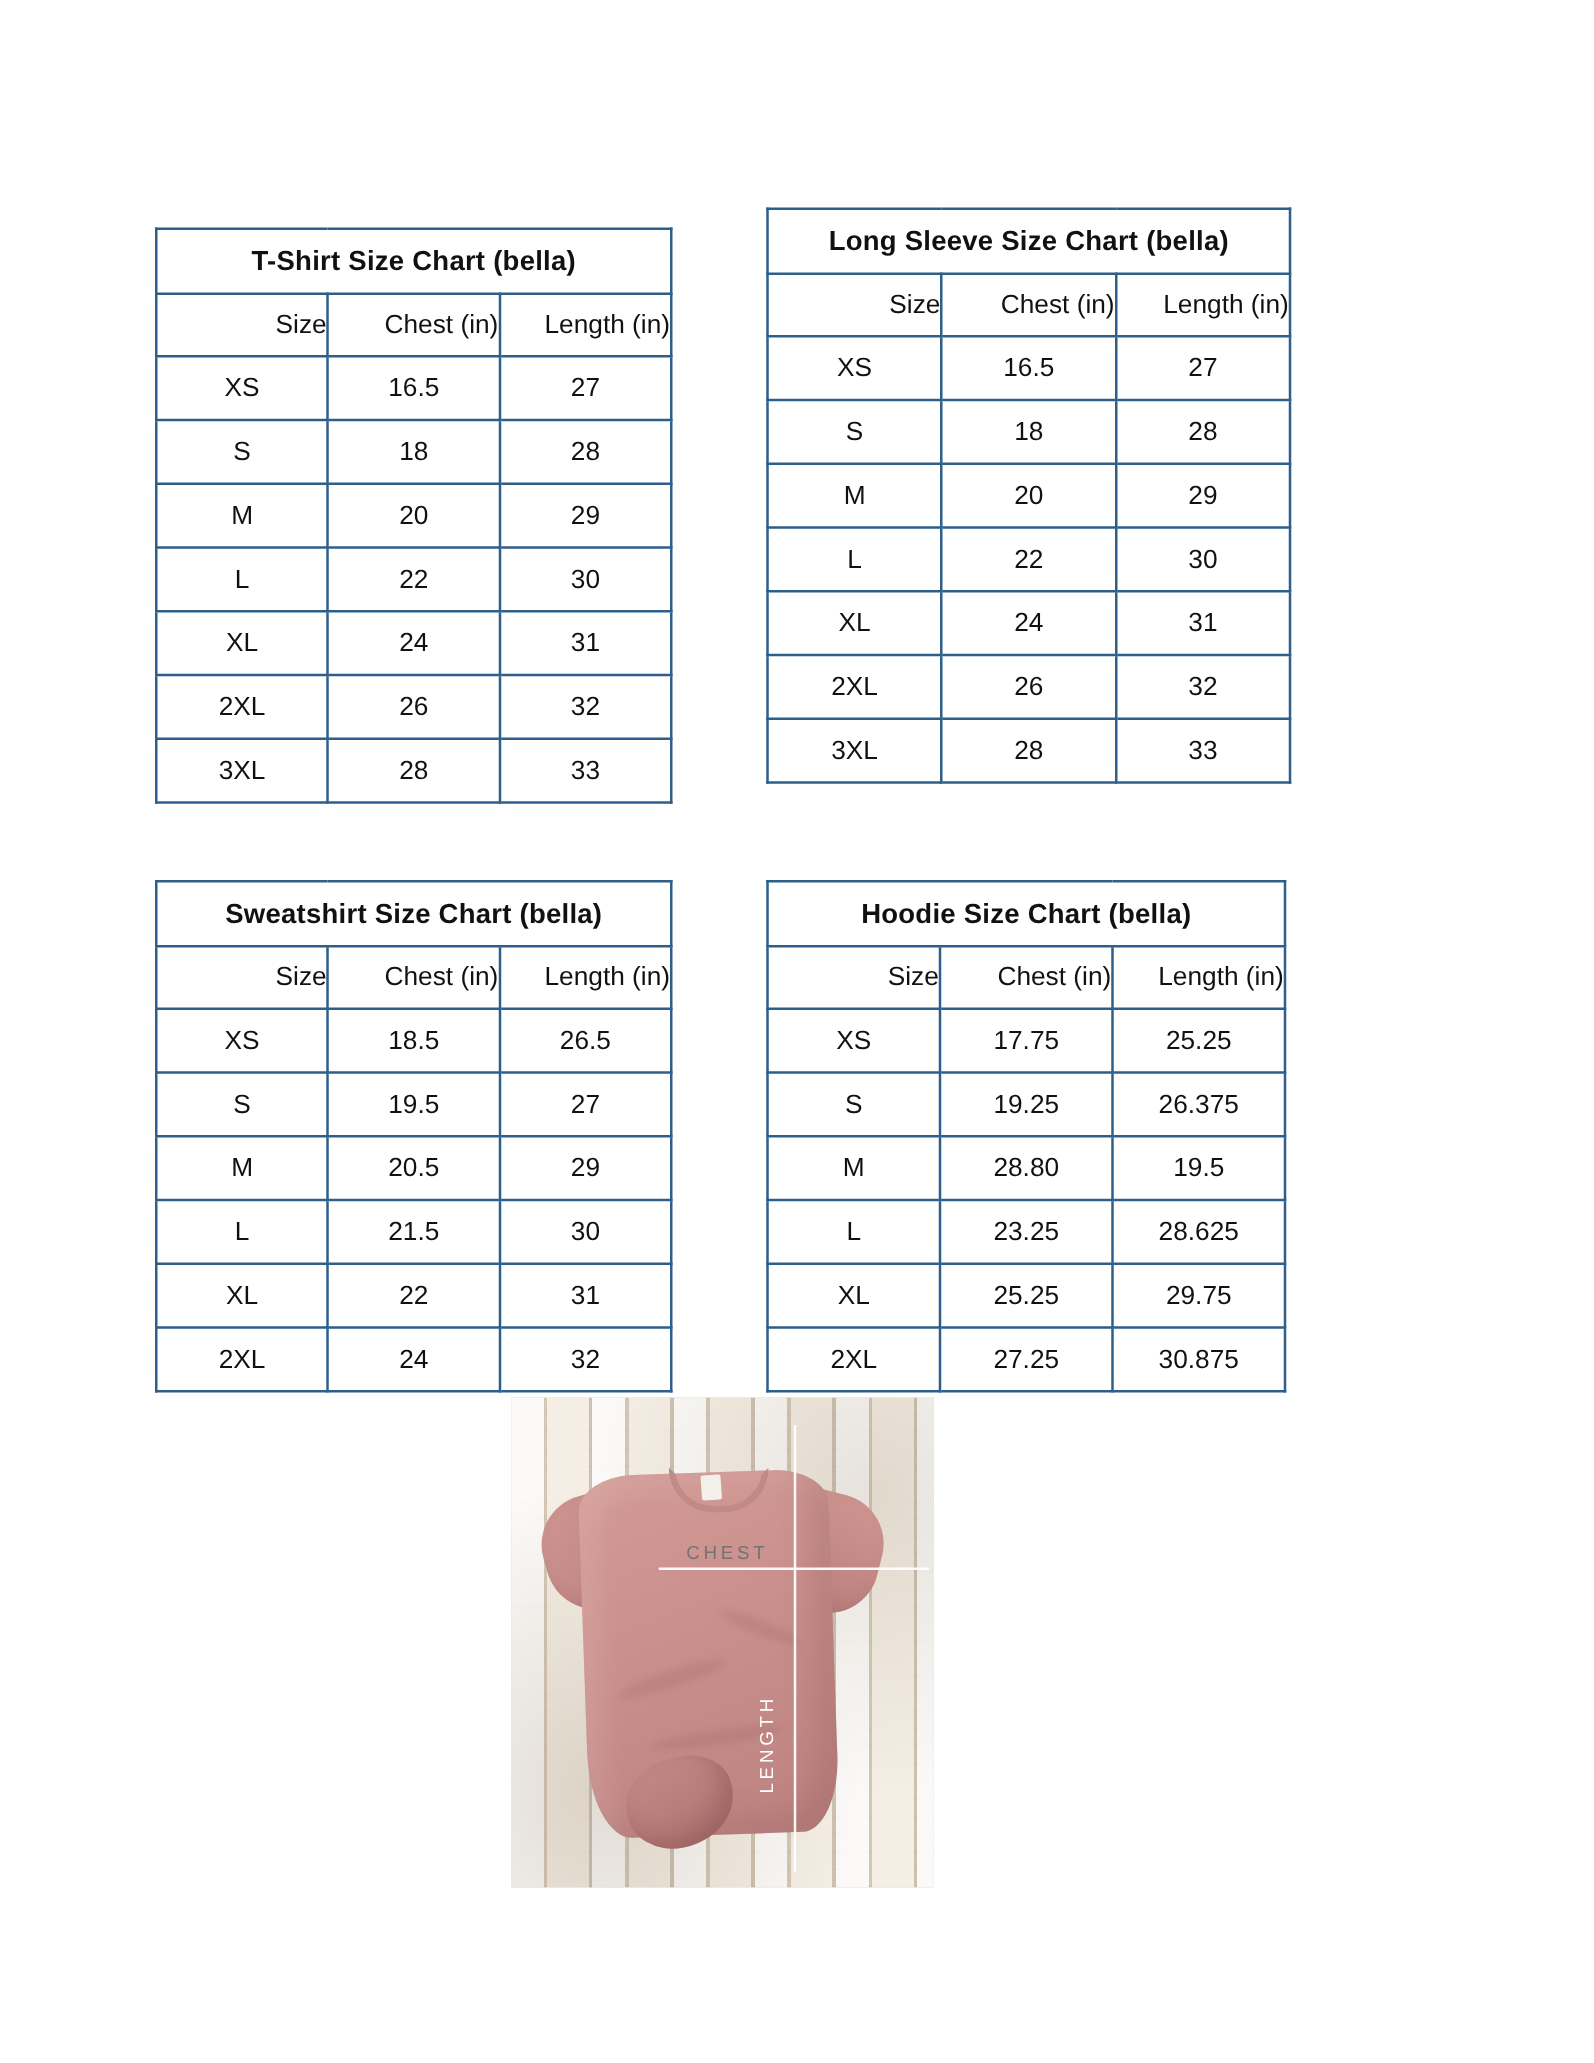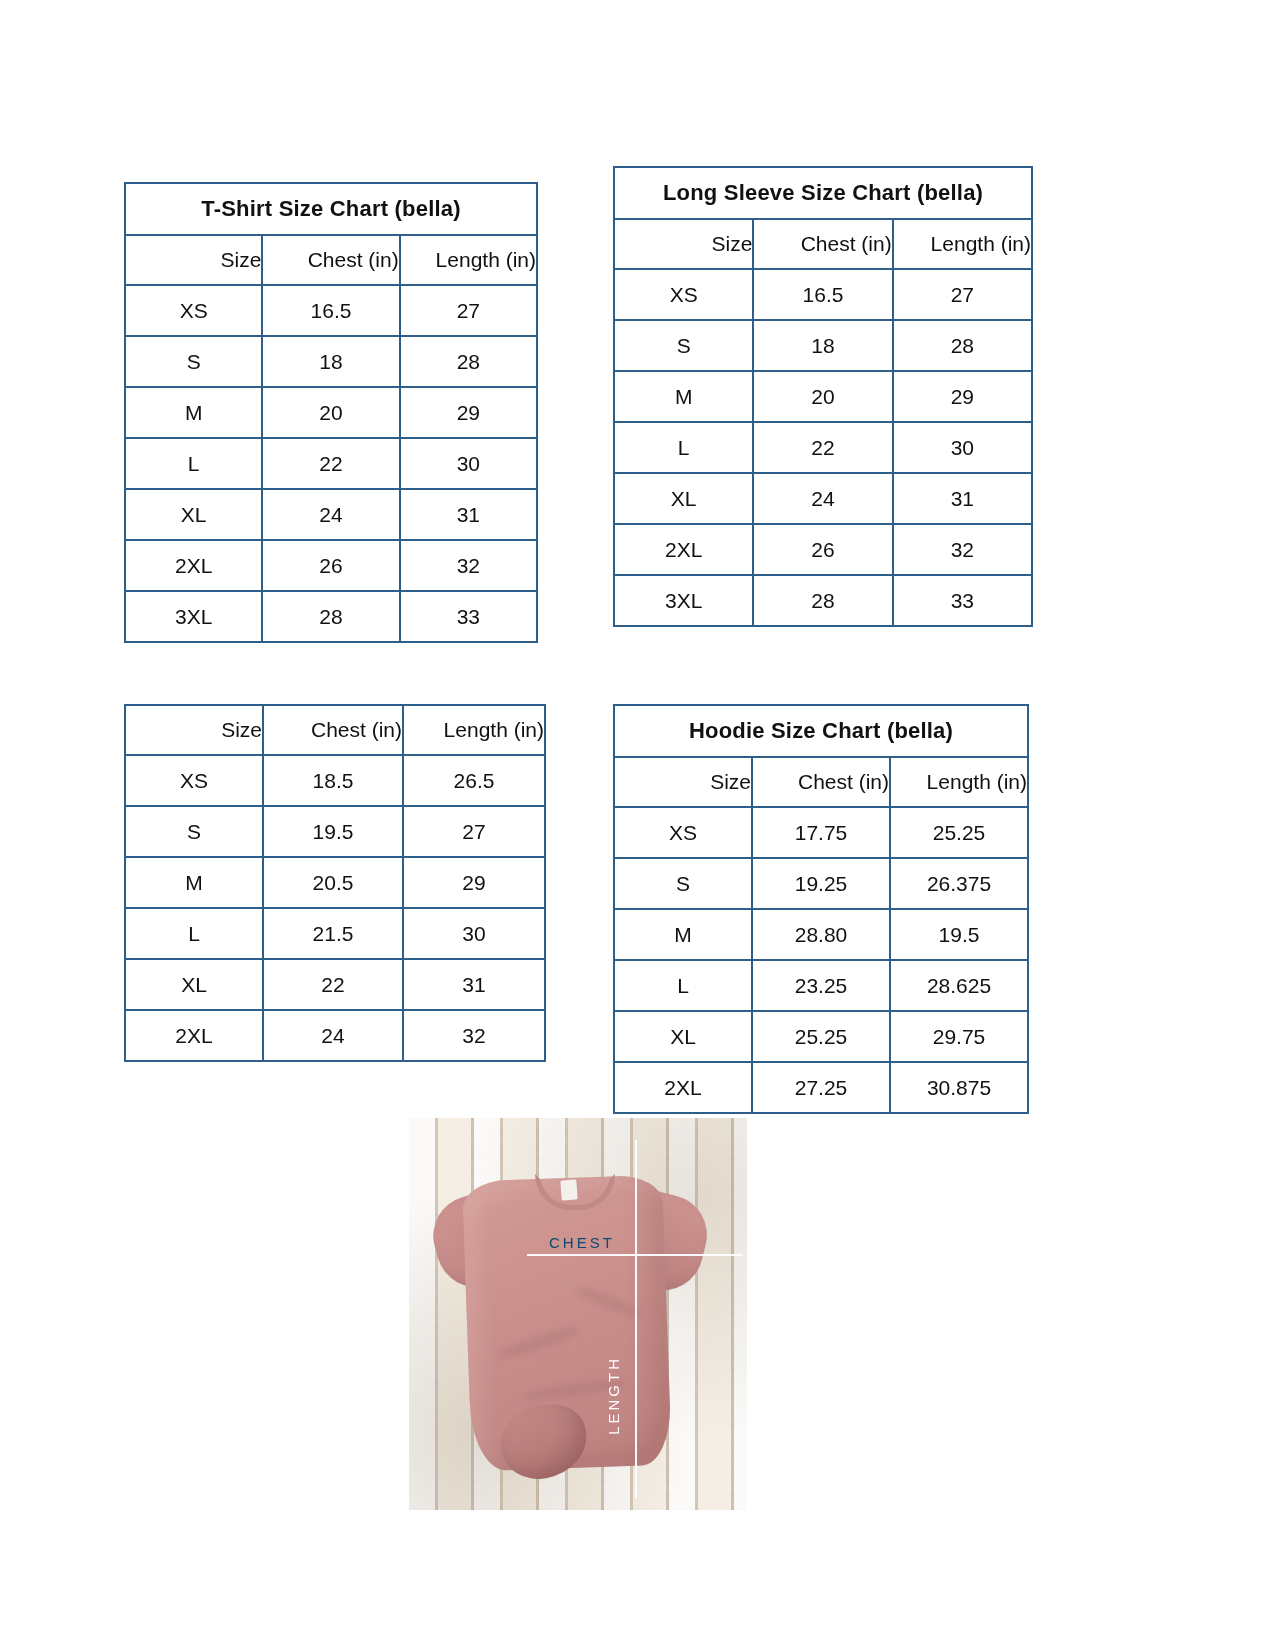--- a/index.html
+++ b/index.html
@@ -194,21 +194,21 @@
     top: 22px;
     width: 2px;
     height: 358px;
     background: #ffffff;
     opacity: 0.95;
   }
   .measure-label-chest {
     position: absolute;
     left: 140px;
     top: 116px;
-    color: #0c4a6e;
+    color: #737373;
     font-size: 15px;
     letter-spacing: 3px;
     font-family: "Liberation Sans", sans-serif;
   }
   .measure-label-length {
     position: absolute;
     left: 196px;
     top: 238px;
     color: #ffffff;
     font-size: 15px;
@@ -314,20 +314,23 @@
       <tr>
         <td class="data-cell">3XL</td>
         <td class="data-cell">28</td>
         <td class="data-cell">33</td>
       </tr>
     </tbody>
   </table>
 
   <table class="size-table" id="sweatshirt-table">
     <tbody>
+      <tr>
+        <td class="title-cell" colspan="3">Sweatshirt Size Chart (bella)</td>
+      </tr>
       <tr>
         <td class="head-cell col-size">Size</td>
         <td class="head-cell col-chest">Chest (in)</td>
         <td class="head-cell col-length">Length (in)</td>
       </tr>
       <tr>
         <td class="data-cell">XS</td>
         <td class="data-cell">18.5</td>
         <td class="data-cell">26.5</td>
       </tr>

